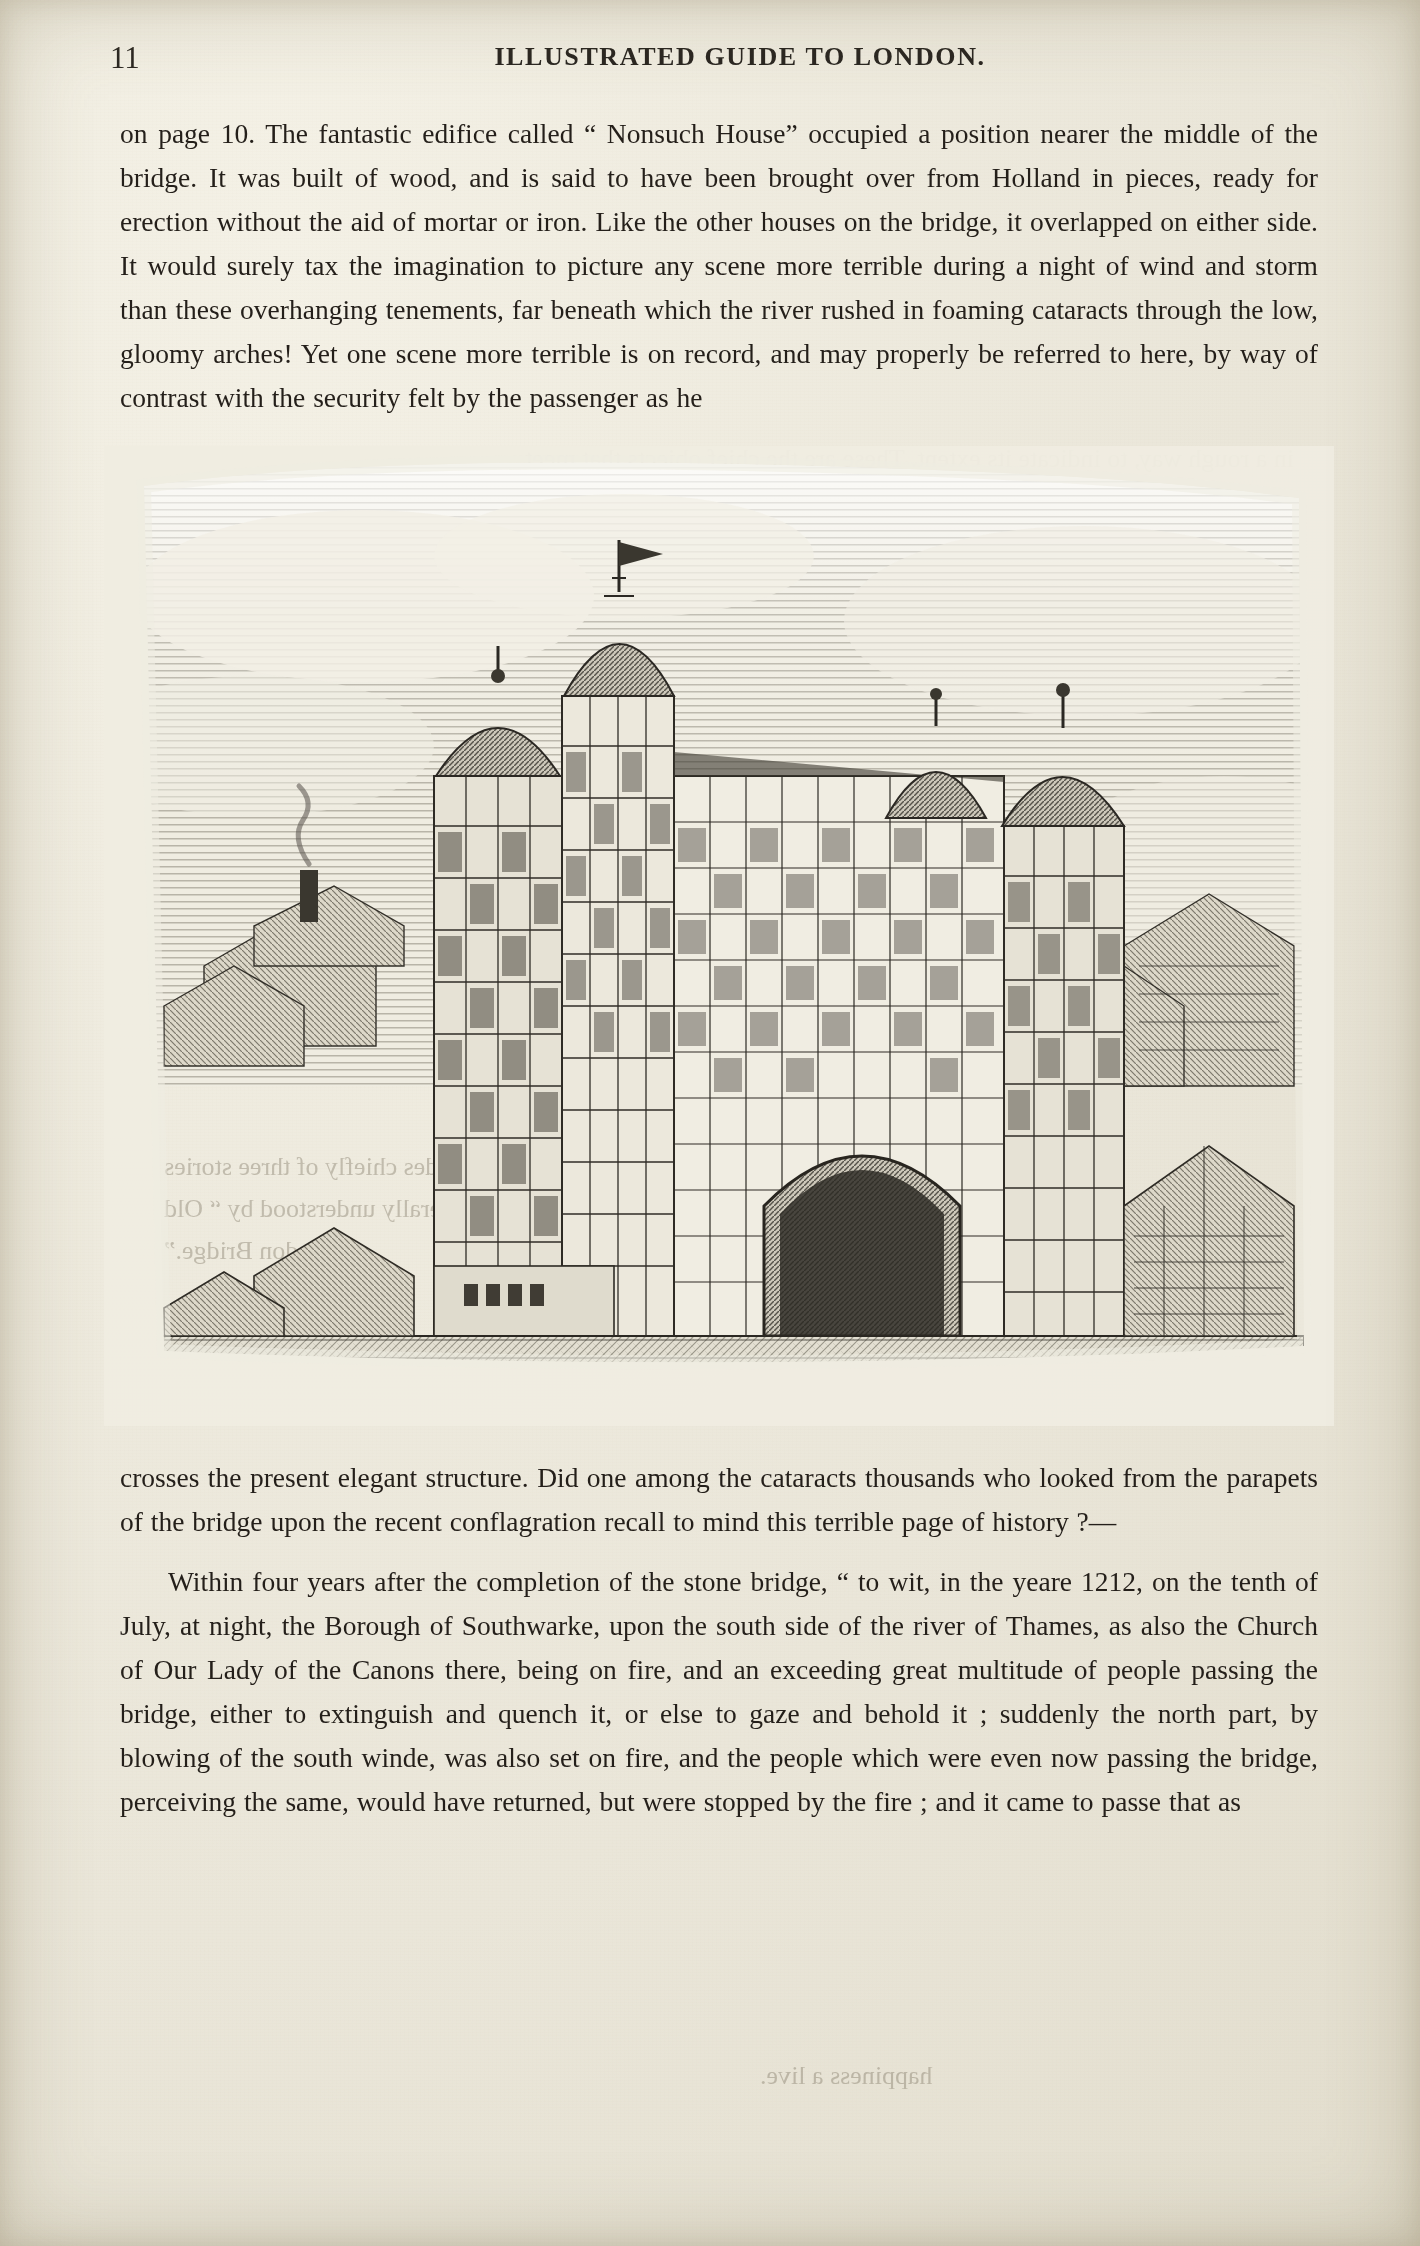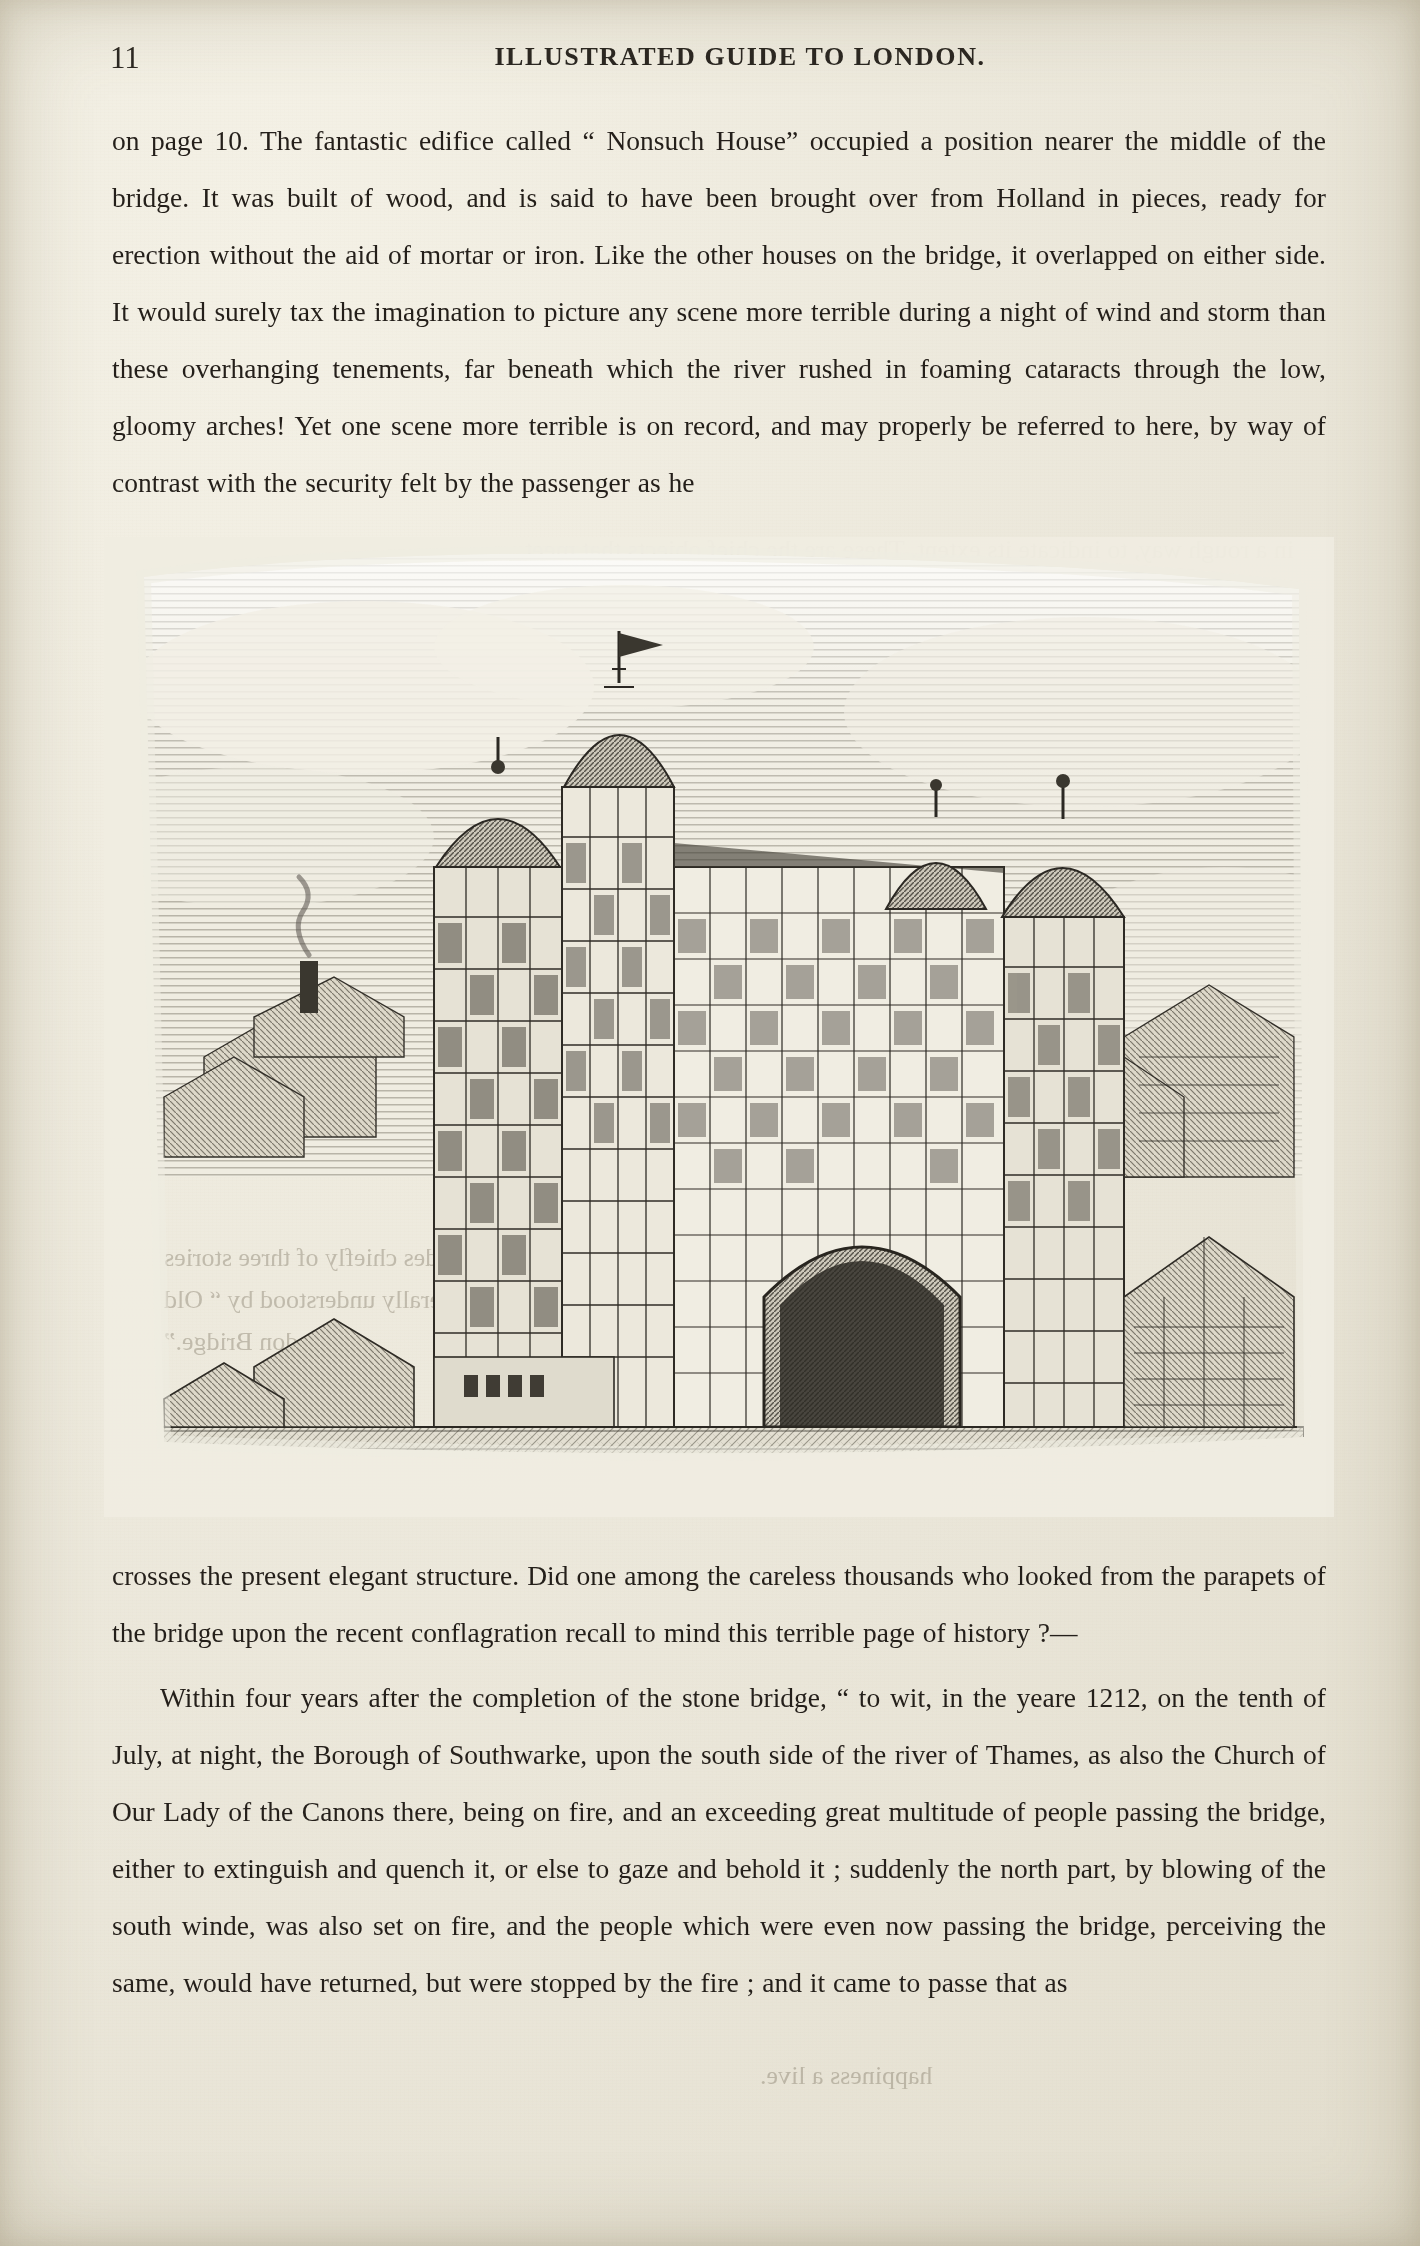--- a/index.html
+++ b/index.html
@@ -72,26 +72,26 @@
     color: #2a2621;
     font-variant: small-caps;
     text-transform: uppercase;
     padding-left: 42px;
     font-family: Liberation Serif, serif;
   }
 
   
   .para {
     font-size: 27.5px;
-    line-height: 57px;
+    line-height: 44px;
     color: #241f1a;
     text-align: justify;
     text-justify: inter-word;
     word-spacing: 1px;
-    margin: 8px;
+    margin: 16px;
   }
   .para.indent { text-indent: 48px; }
   .block-top { margin-bottom: 6px; }
 
   
   figure.plate {
     margin: 26px 0 0 0;
     position: relative;
   }
   .plate-frame {
@@ -407,21 +407,21 @@
 
           <path d="M0 0 H1230 V980 H0 Z
                    M40 40 Q260 10 640 18 Q1010 26 1195 52 L1200 900 Q640 930 60 905 Z" fill="#efece1" fill-rule="evenodd" opacity="0.96"></path>
 
           <path d="M40 40 Q260 10 640 18 Q1010 26 1195 52 L1200 900 Q640 930 60 905 Z" fill="none" stroke="#efece1" stroke-width="14" opacity="0.55"></path>
         </svg>
       </div>
 
     </figure>
 
-    <p class="para after-plate">crosses the  present elegant structure.   Did one among  the careless thousands who looked from the  parapets of the bridge upon the recent conflagration recall to mind this terrible page of  history ?—</p>
+    <p class="para after-plate">crosses the  present elegant structure.   Did one among  the cataracts thousands who looked from the  parapets of the bridge upon the recent conflagration recall to mind this terrible page of  history ?—</p>
     <p class="para indent">Within four years after the completion of the stone bridge, “ to wit, in the yeare 1212, on the  tenth  of  July,  at night,  the Borough of Southwarke,  upon the  south side of the  river of Thames, as also the Church of  Our  Lady  of  the Canons there, being on fire, and an exceeding great multitude of people passing the bridge,  either  to  extinguish  and  quench it,  or  else to gaze and behold it ; suddenly  the  north  part,  by  blowing  of  the  south  winde,  was  also  set  on fire, and  the  people which  were  even  now  passing  the  bridge, perceiving the same, would have returned, but were stopped by the fire ; and it came to passe that as</p>
 
   </div>
 
   <div class="ghost" style="left:760px; top:2055px;">happiness a live.</div>
 
   <div class="edge-shadow"></div>
 </div>
 
 </body></html>

